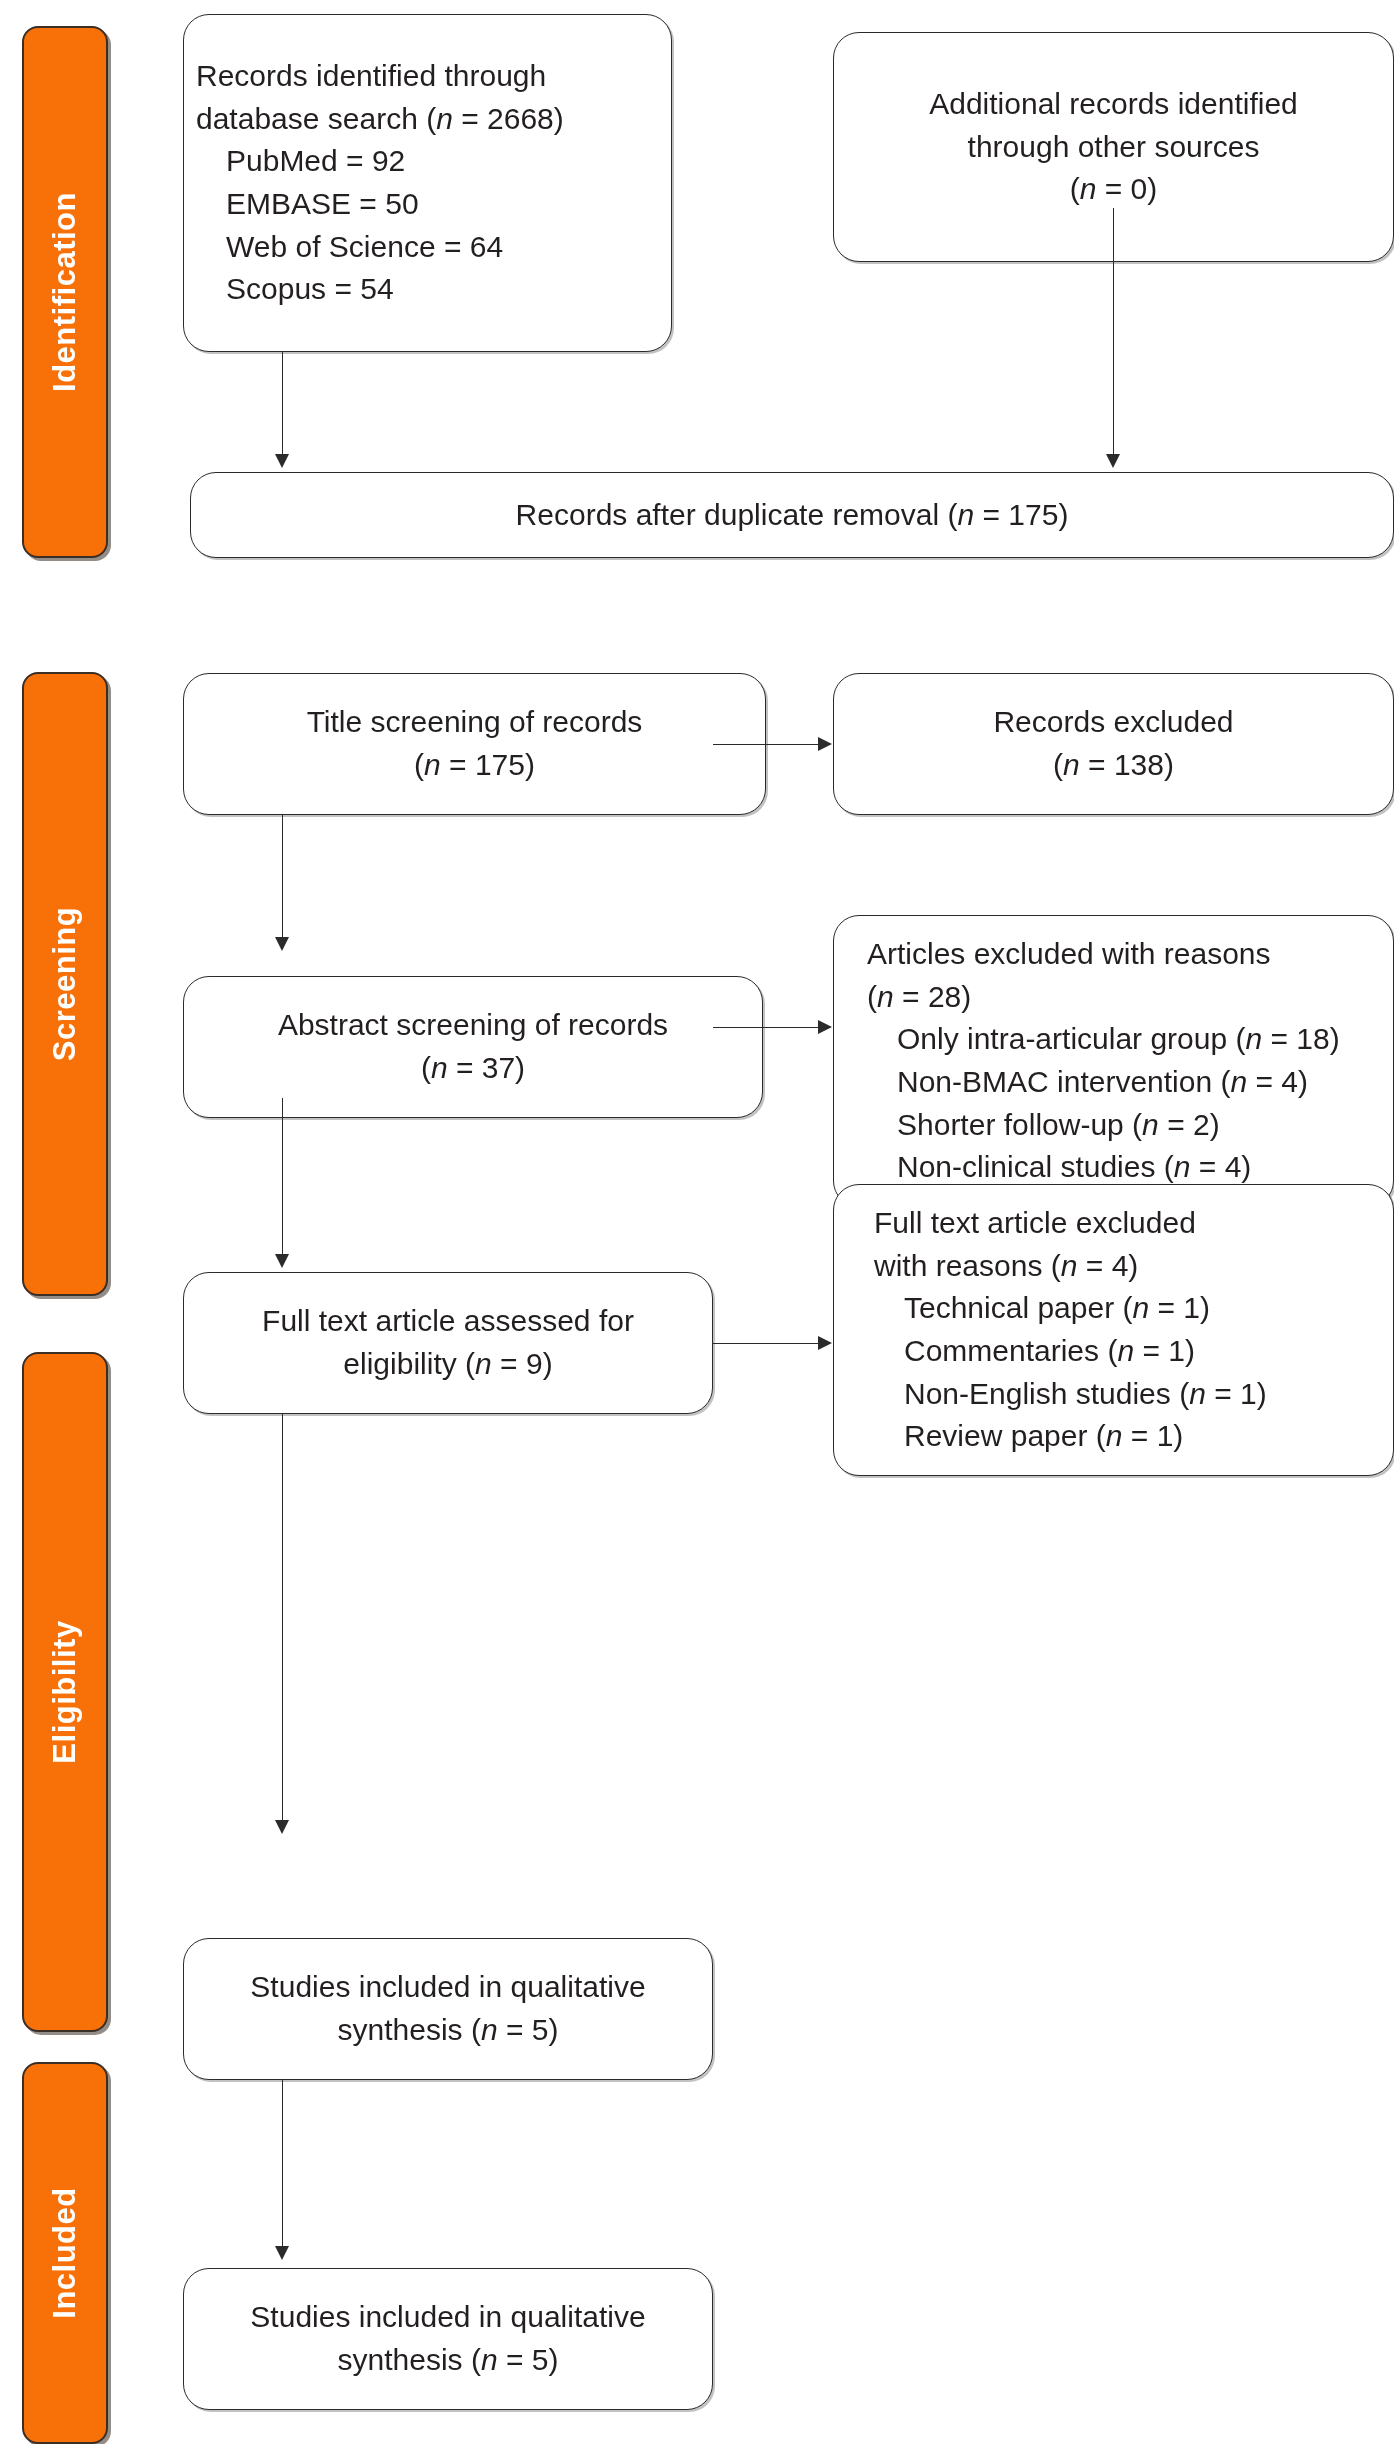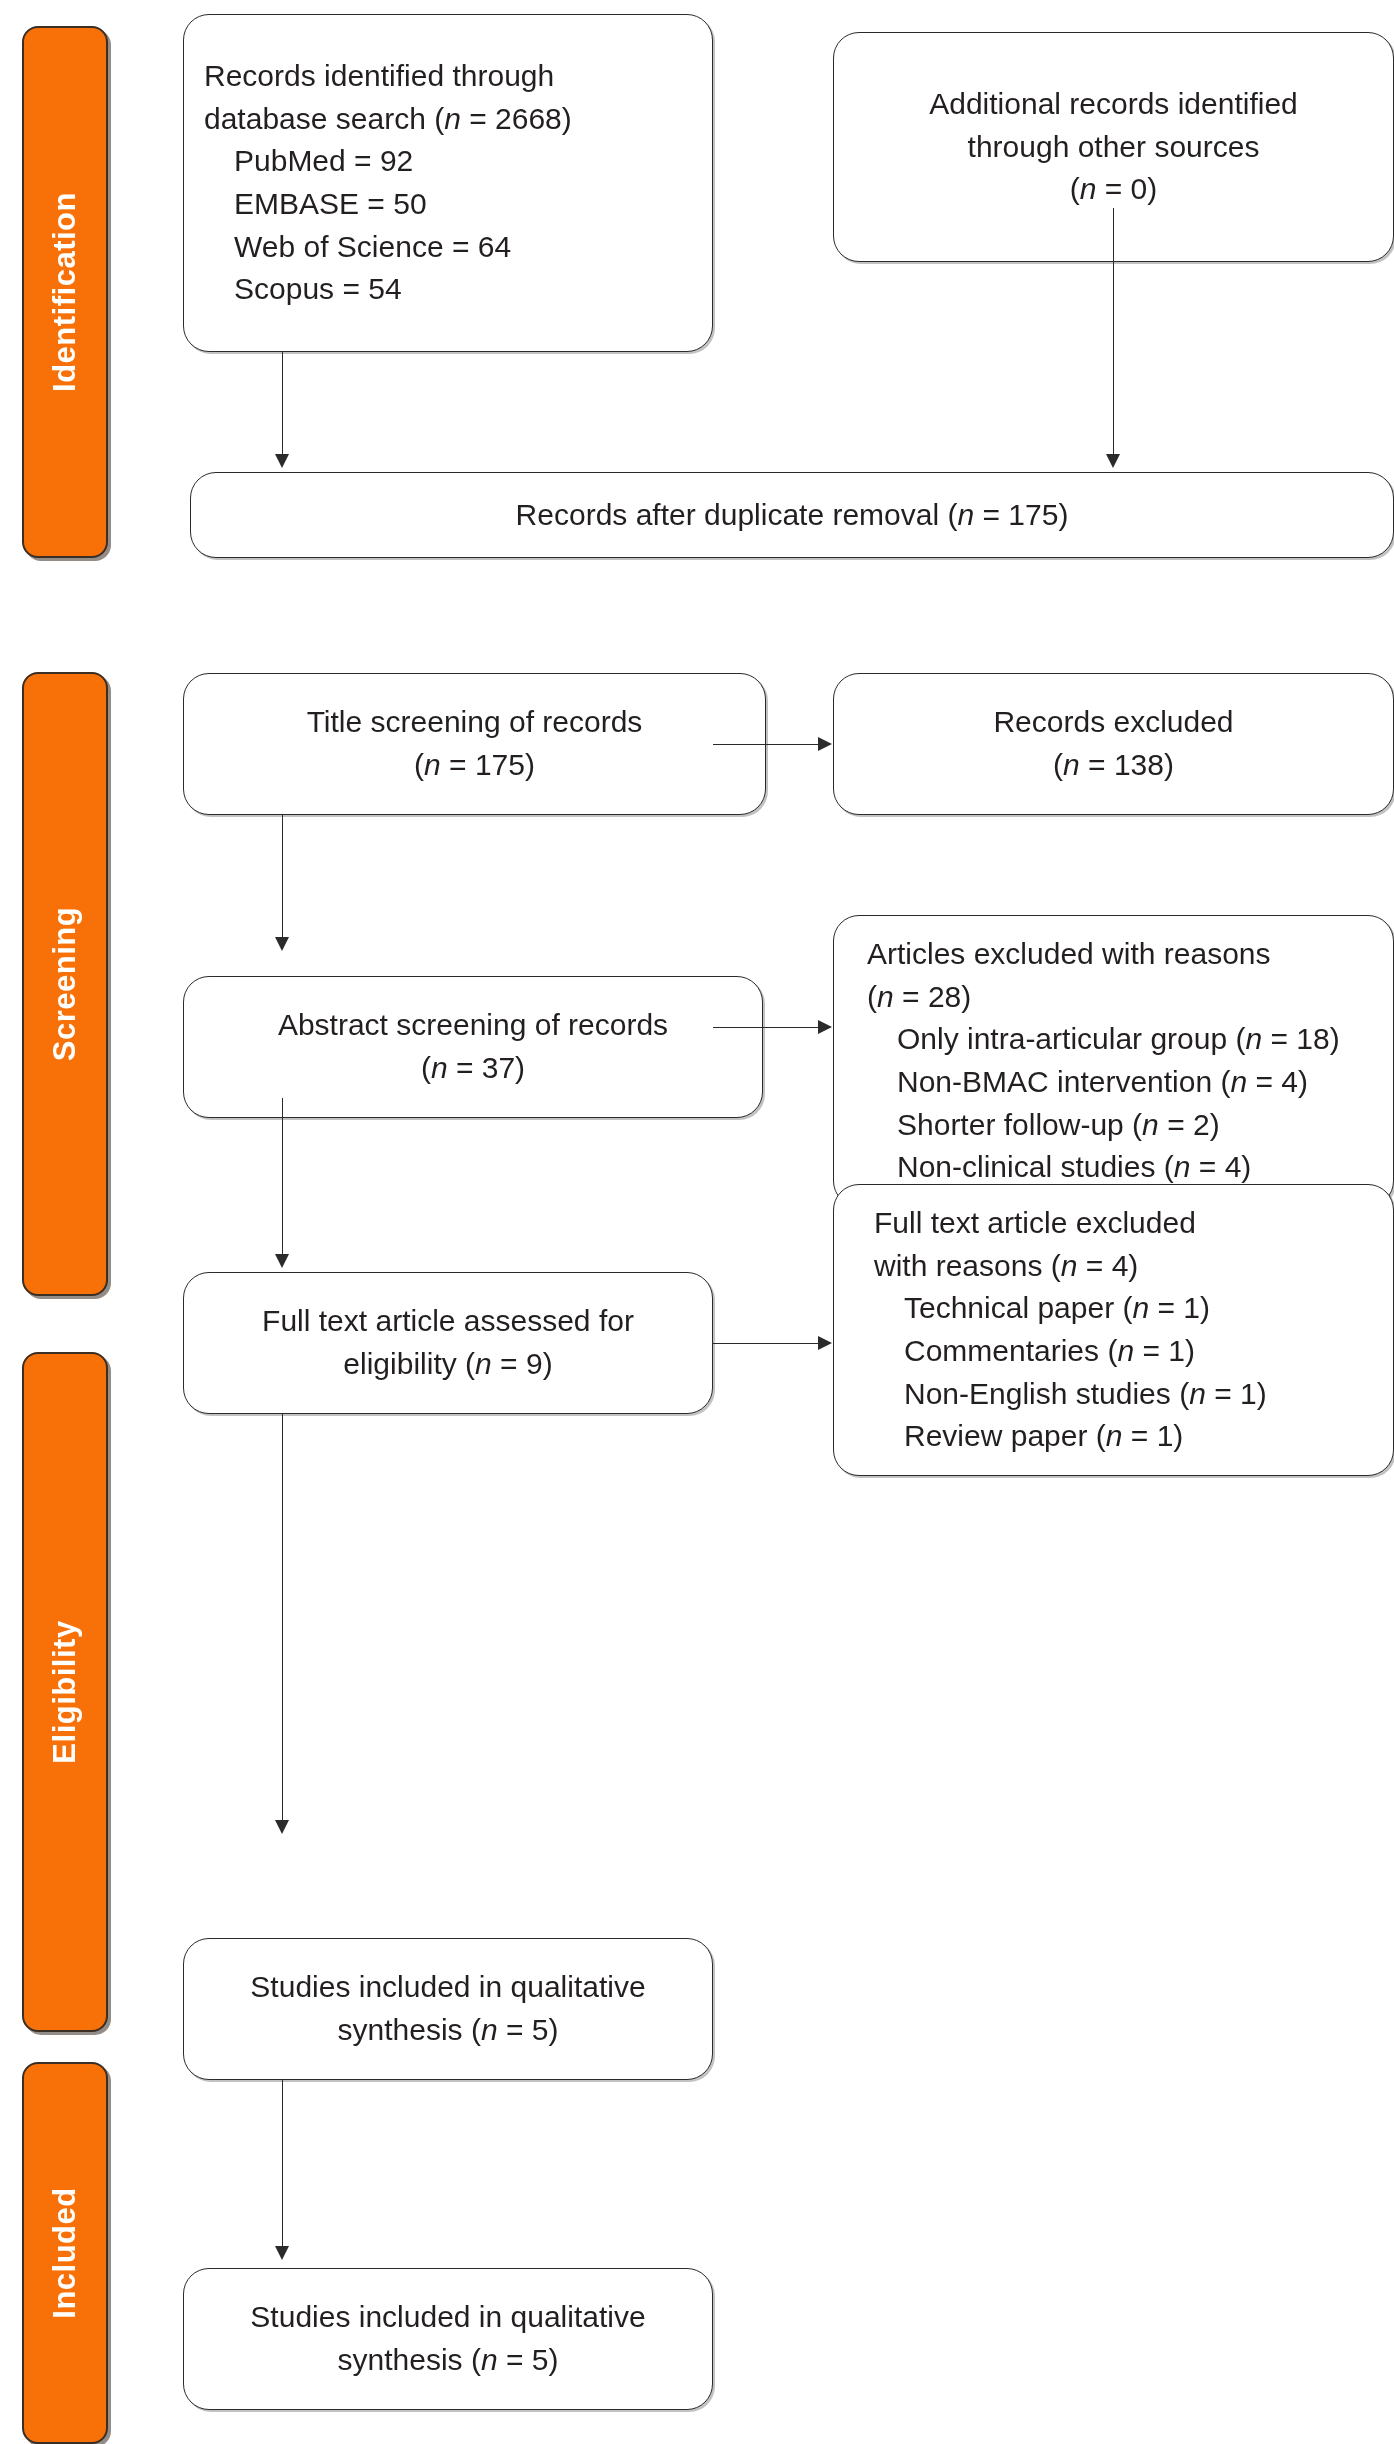--- a/index.html
+++ b/index.html
@@ -87,21 +87,21 @@
   </div>
 
   <div class="phase-bar" style="left:22px;top:1352px;height:680px;">
     <span class="phase-label">Eligibility</span>
   </div>
 
   <div class="phase-bar" style="left:22px;top:2062px;height:382px;">
     <span class="phase-label">Included</span>
   </div>
 
-  <div class="box left" style="left:183px;top:14px;width:530px;height:338px;padding-left:20px;">
+  <div class="box left" style="left:183px;top:14px;width:489px;height:338px;padding-left:12px;">
     <span class="ln">Records identified through</span>
     <span class="ln">database search (<i class="it">n</i> = 2668)</span>
     <span class="ln indent">PubMed = 92</span>
     <span class="ln indent">EMBASE = 50</span>
     <span class="ln indent">Web of Science = 64</span>
     <span class="ln indent">Scopus = 54</span>
   </div>
 
   <div class="box center" style="left:833px;top:32px;width:561px;height:230px;">
     <span class="ln">Additional records identified</span>

